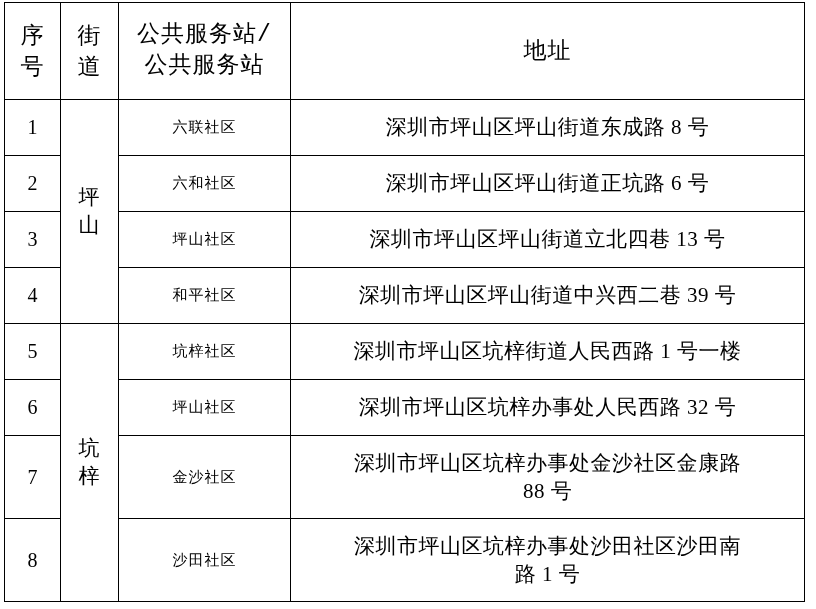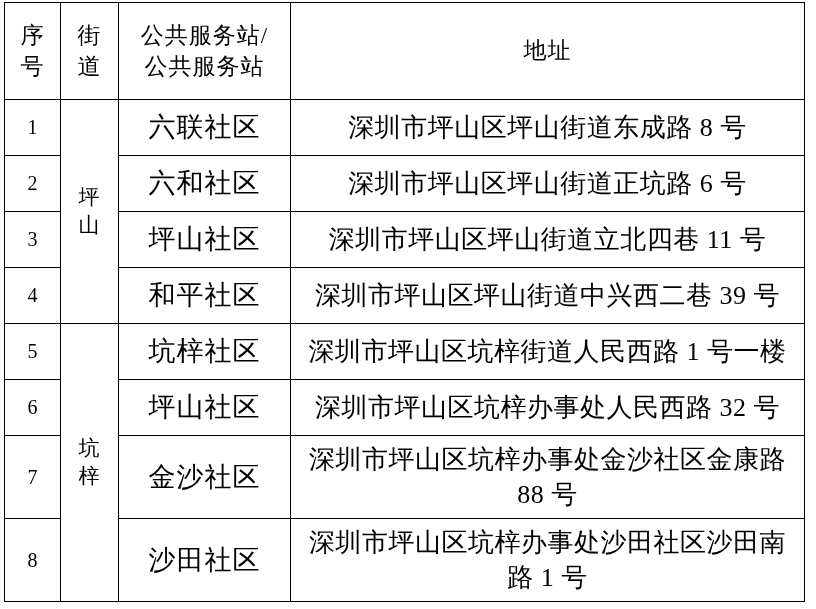--- a/index.html
+++ b/index.html
@@ -47,20 +47,21 @@
     letter-spacing: 1px;
   }
   td.h-seq, td.h-street {
     line-height: 1.15;
   }
   td.h-center {
     line-height: 1.3;
     padding-left: 6px;
     padding-right: 6px;
     text-align: left;
+    font-family: Liberation Mono, monospace;
   }
   td.h-addr {
     text-align: center;
   }
   .vstack {
     display: block;
   }
 
   
   tr.body-row td {
@@ -69,25 +70,25 @@
   }
   tr.body-row td.seq {
     font-size: 20px;
   }
   tr.body-row td.street {
     font-size: 21px;
     line-height: 1.25;
     letter-spacing: 1px;
   }
   tr.body-row td.center {
-    font-size: 27px;
+    font-size: 15px;
     letter-spacing: 1px;
   }
   tr.body-row td.addr {
-    font-size: 26px;
+    font-size: 21px;
     letter-spacing: 0.5px;
   }
   tr.tall td {
     height: 78px;
   }
   .street-vert {
     display: inline-block;
     line-height: 1.3;
   }
 </style>
@@ -131,21 +132,21 @@
 
       <tr class="body-row">
         <td class="seq">2</td>
         <td class="center">六和社区</td>
         <td class="addr">深圳市坪山区坪山街道正坑路 6 号</td>
       </tr>
 
       <tr class="body-row">
         <td class="seq">3</td>
         <td class="center">坪山社区</td>
-        <td class="addr">深圳市坪山区坪山街道立北四巷 11 号</td>
+        <td class="addr">深圳市坪山区坪山街道立北四巷 13 号</td>
       </tr>
 
       <tr class="body-row">
         <td class="seq">4</td>
         <td class="center">和平社区</td>
         <td class="addr">深圳市坪山区坪山街道中兴西二巷 39 号</td>
       </tr>
 
       <tr class="body-row">
         <td class="seq">5</td>

